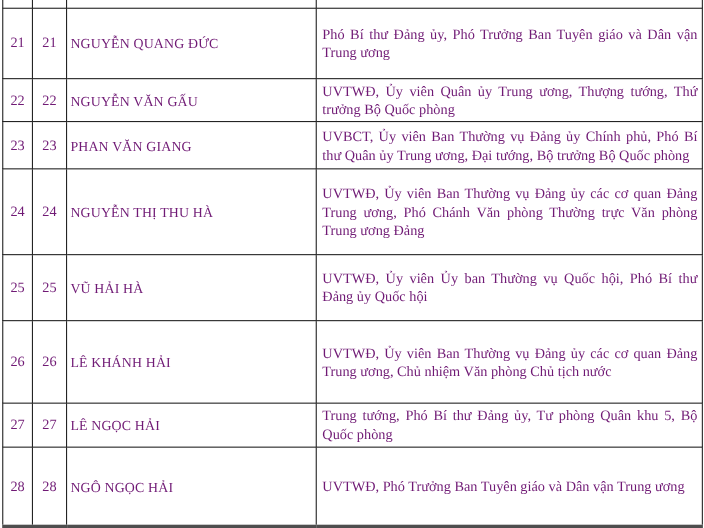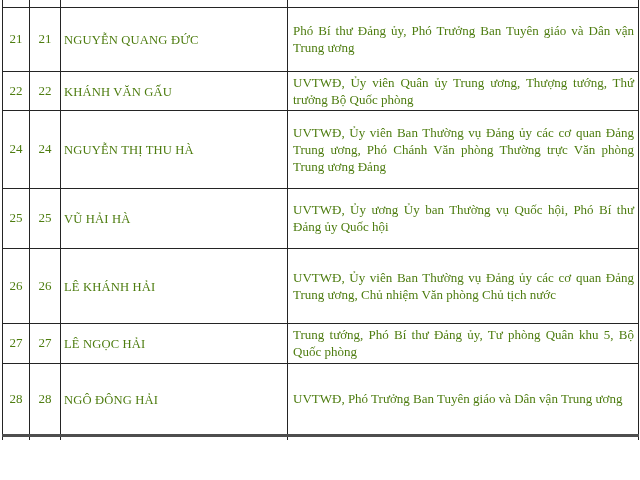--- a/index.html
+++ b/index.html
@@ -9,21 +9,21 @@
     height: 480px;
     overflow: hidden;
     background: #ffffff;
   }
   .page {
     position: relative;
     width: 640px;
     height: 480px;
     background: #ffffff;
     font-family: "Liberation Serif", "DejaVu Serif", serif;
-    color: #4d7c0f;
+    color: #701a75;
   }
   table.officials {
     position: absolute;
     left: 2px;
     top: 0;
     width: 636px;
     border-collapse: collapse;
     table-layout: fixed;
   }
   td {
@@ -90,57 +90,63 @@
     <tr class="h-21">
       <td class="num">21</td>
       <td class="num">21</td>
       <td class="name">NGUYỄN QUANG ĐỨC</td>
       <td class="pos">Phó Bí thư Đảng ủy, Phó Trưởng Ban Tuyên giáo và Dân vận Trung ương</td>
     </tr>
 
     <tr class="h-22">
       <td class="num">22</td>
       <td class="num">22</td>
-      <td class="name">KHÁNH VĂN GẤU</td>
+      <td class="name">NGUYỄN VĂN GẤU</td>
       <td class="pos">UVTWĐ, Ủy viên Quân ủy Trung ương, Thượng tướng, Thứ trưởng Bộ Quốc phòng</td>
     </tr>
 
+    <tr class="h-23">
+      <td class="num">23</td>
+      <td class="num">23</td>
+      <td class="name">PHAN VĂN GIANG</td>
+      <td class="pos">UVBCT, Ủy viên Ban Thường vụ Đảng ủy Chính phủ, Phó Bí thư Quân ủy Trung ương, Đại tướng, Bộ trưởng Bộ Quốc phòng</td>
+    </tr>
 
     <tr class="h-24">
       <td class="num">24</td>
       <td class="num">24</td>
       <td class="name">NGUYỄN THỊ THU HÀ</td>
       <td class="pos">UVTWĐ, Ủy viên Ban Thường vụ Đảng ủy các cơ quan Đảng Trung ương, Phó Chánh Văn phòng Thường trực Văn phòng Trung ương Đảng</td>
     </tr>
 
     <tr class="h-25">
       <td class="num">25</td>
       <td class="num">25</td>
       <td class="name">VŨ HẢI HÀ</td>
-      <td class="pos">UVTWĐ, Ủy ương Ủy ban Thường vụ Quốc hội, Phó Bí thư Đảng ủy Quốc hội</td>
+      <td class="pos">UVTWĐ, Ủy viên Ủy ban Thường vụ Quốc hội, Phó Bí thư Đảng ủy Quốc hội</td>
     </tr>
 
     <tr class="h-26">
       <td class="num">26</td>
       <td class="num">26</td>
       <td class="name">LÊ KHÁNH HẢI</td>
       <td class="pos">UVTWĐ, Ủy viên Ban Thường vụ Đảng ủy các cơ quan Đảng Trung ương, Chủ nhiệm Văn phòng Chủ tịch nước</td>
     </tr>
 
     <tr class="h-27">
       <td class="num">27</td>
       <td class="num">27</td>
       <td class="name">LÊ NGỌC HẢI</td>
       <td class="pos">Trung tướng, Phó Bí thư Đảng ủy, Tư phòng Quân khu 5, Bộ Quốc phòng</td>
     </tr>
 
     <tr class="h-28">
       <td class="num">28</td>
       <td class="num">28</td>
-      <td class="name">NGÔ ĐÔNG HẢI</td>
+      <td class="name">NGÔ NGỌC HẢI</td>
       <td class="pos">UVTWĐ, Phó Trưởng Ban Tuyên giáo và Dân vận Trung ương</td>
     </tr>
 
     <tr class="partial-bottom h-bot">
       <td></td>
       <td></td>
       <td></td>
       <td></td>
     </tr>
   </tbody>

